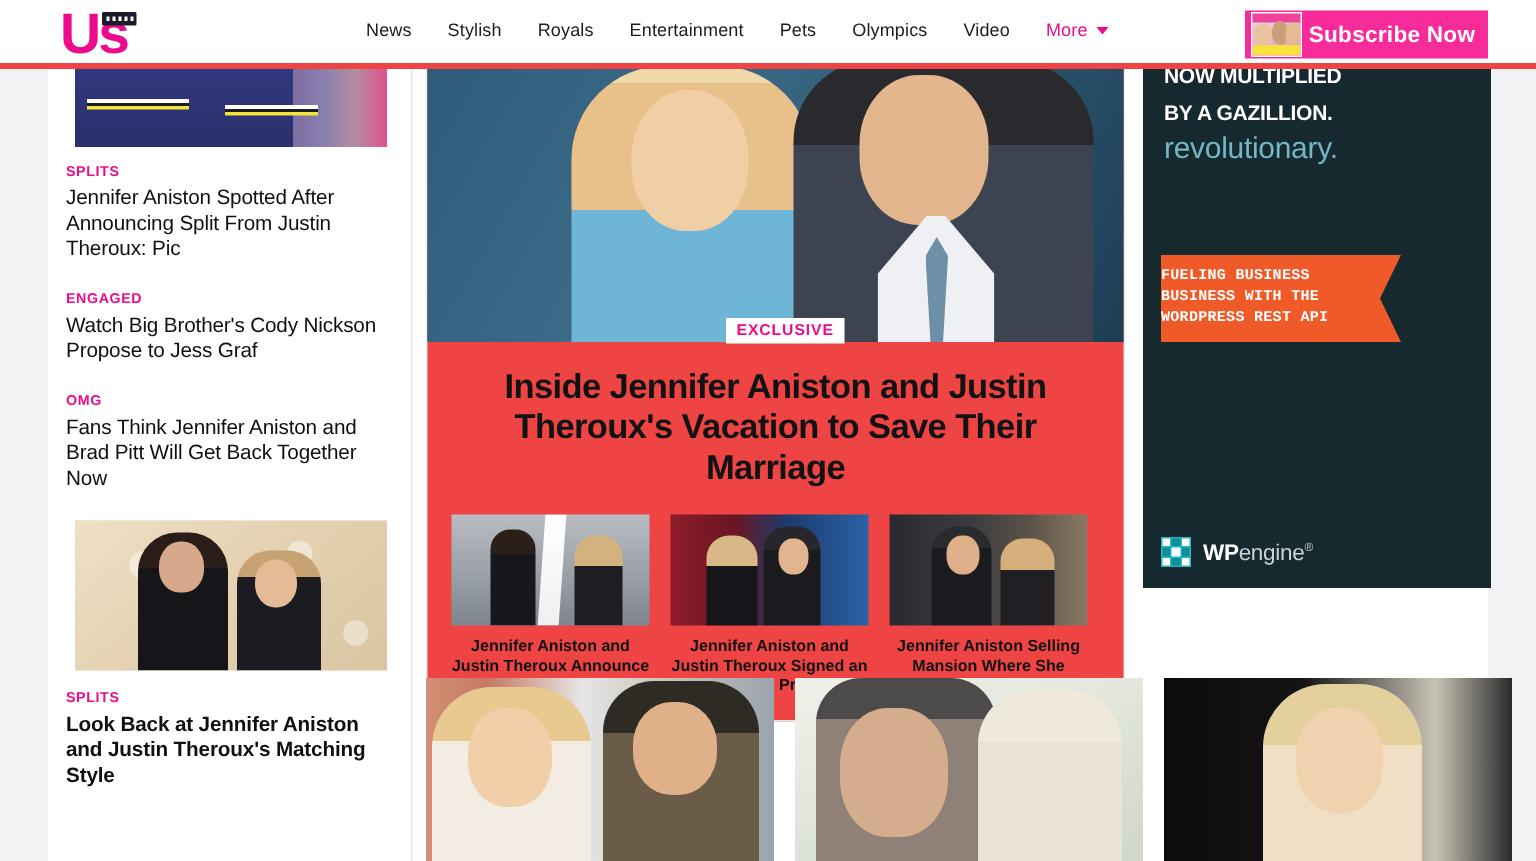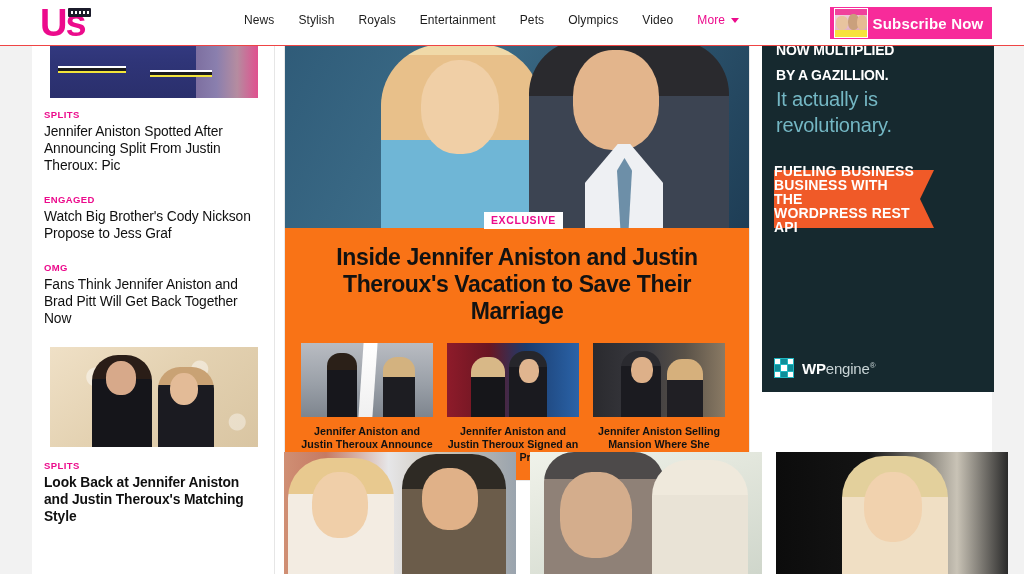--- a/index.html
+++ b/index.html
@@ -13,21 +13,21 @@
     position: relative;
     width: 1024px; height: 574px;
     background: #f2f2f2;
   }
 
   
   .header {
     position: absolute; top: 0; left: 0;
     width: 1024px; height: 46px;
     background: #ffffff;
-    border-bottom: 1px solid #ef4444;
+    border-bottom: 4px solid #ef4444;
     z-index: 50;
   }
   .logo {
     position: absolute; left: 40px; top: 4px;
     width: 52px; height: 38px;
   }
   .logo-text {
     font-family: "Liberation Sans", sans-serif;
     font-weight: bold;
     font-size: 38px;
@@ -190,21 +190,21 @@
     width: 1px; height: 538px;
     background: #e6e6e6;
   }
 
   
   .center {
     position: absolute; left: 284px; top: 36px;
     width: 466px;
   }
   .hero-card {
-    background: #f97316;
+    background: #ef4444;
     border: 1px solid #e9e9e9;
     border-top: none;
     width: 466px;
   }
   .hero-img {
     width: 464px; height: 192px;
     position: relative; overflow: hidden;
     background: #2d4a63;
   }
   .hero-img .sky {
@@ -376,25 +376,26 @@
   }
   .ad-cta-arrow {
     position: absolute; left: 146px; top: 0;
     width: 0; height: 0;
     border-top: 29px solid #f05a28;
     border-bottom: 29px solid #f05a28;
     border-right: 14px solid transparent;
   }
   .ad-cta span {
     color: #ffffff;
-    font-size: 14px;
+    font-size: 10px;
     font-weight: bold;
     line-height: 14px;
     letter-spacing: 0.2px;
     padding-left: 0;
+    font-family: Liberation Mono, monospace;
   }
   .ad-logo {
     position: absolute; left: 12px; bottom: 14px;
     display: flex; align-items: center; gap: 8px;
   }
   .wp-mark {
     width: 20px; height: 20px;
     background: #1fb6c1;
     display: grid;
     grid-template-columns: repeat(3,1fr);
@@ -415,21 +416,20 @@
 <div class="page">
 
   <div class="shell"></div>
 
   <div class="ad">
     <div class="ad-h1">
       <div>NOW MULTIPLIED</div>
       <div>BY A GAZILLION.</div>
     </div>
     <div class="ad-h2">
-      <div>It actually is</div>
       <div>revolutionary.</div>
     </div>
     <div class="ad-cta">
       <span>
         <span>FUELING BUSINESS</span><br>
         <span>BUSINESS WITH THE</span><br>
         <span>WORDPRESS REST API</span>
       </span>
       <div class="ad-cta-arrow"></div>
     </div>

